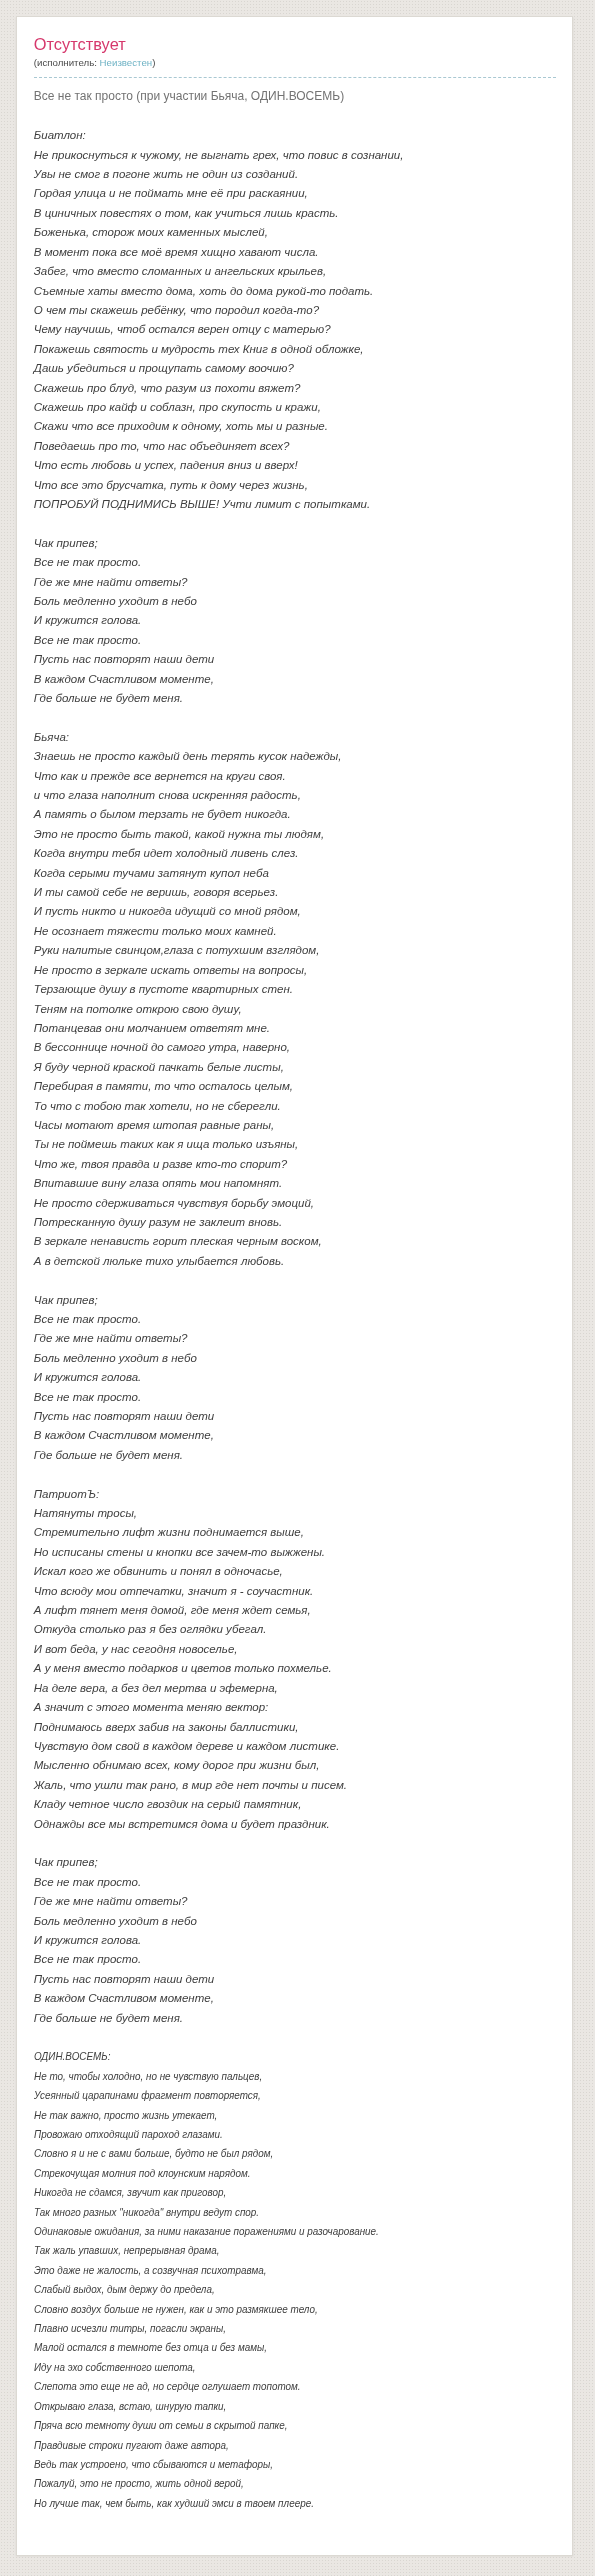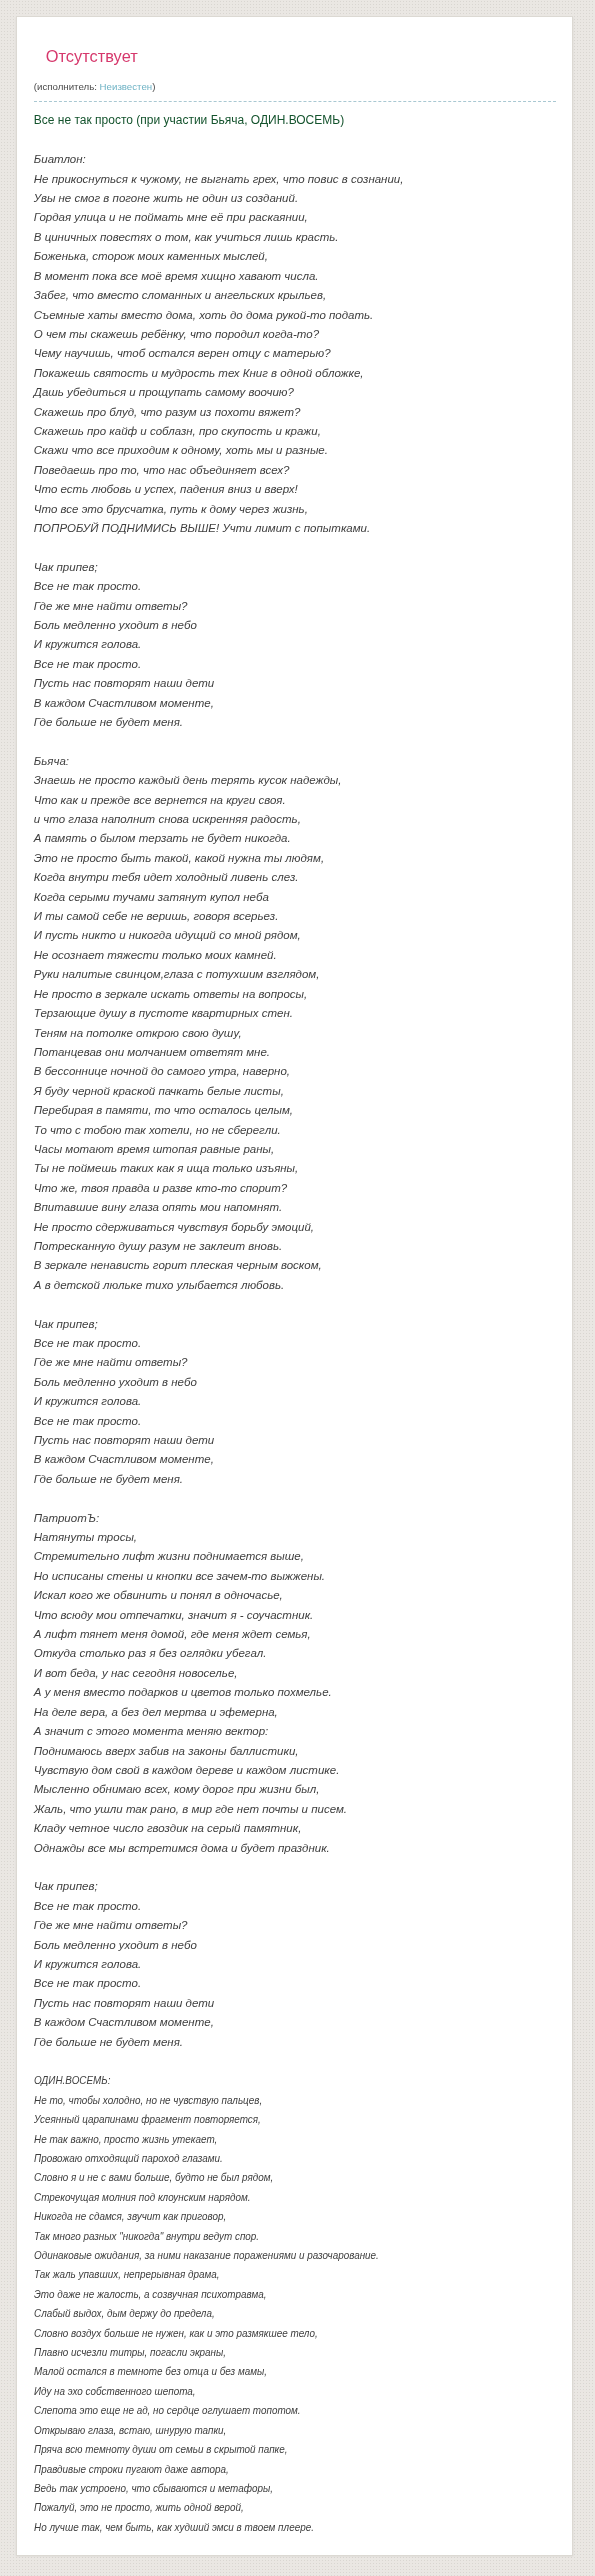--- a/index.html
+++ b/index.html
@@ -22,21 +22,21 @@
     width: 557px;
     height: 2540px;
     box-sizing: border-box;
     background: #ffffff;
     border: 0.7px solid #dcd9d3;
     box-shadow: 0 0.7px 2.2px rgba(0,0,0,0.07);
     padding: 16.4px 16.4px 10.4px 16.4px;
     overflow: hidden;
   }
   .page-title {
-    margin: 12px;
+    margin: 0;
     font-size: 16.4px;
     font-weight: 400;
     line-height: 20px;
     color: #d6386c;
     text-decoration: none;
     display: inline-block;
     cursor: pointer;
   }
   .artist-line {
     font-size: 9.7px;
@@ -48,21 +48,21 @@
   .artist-link {
     color: #6fb3c5;
     text-decoration: none;
     cursor: pointer;
     margin-top: 16px;
   }
   .song-title {
     margin-top: 9.7px;
     font-size: 12px;
     line-height: 19.4px;
-    color: #14532d;
+    color: #737373;
   }
   .lyrics {
     margin-top: 19.4px;
     font-size: 11.5px;
     color: #3e3e3e;
   }
   .stanza {
     margin: 0 0 19.4px 0;
     font-style: italic;
   }

